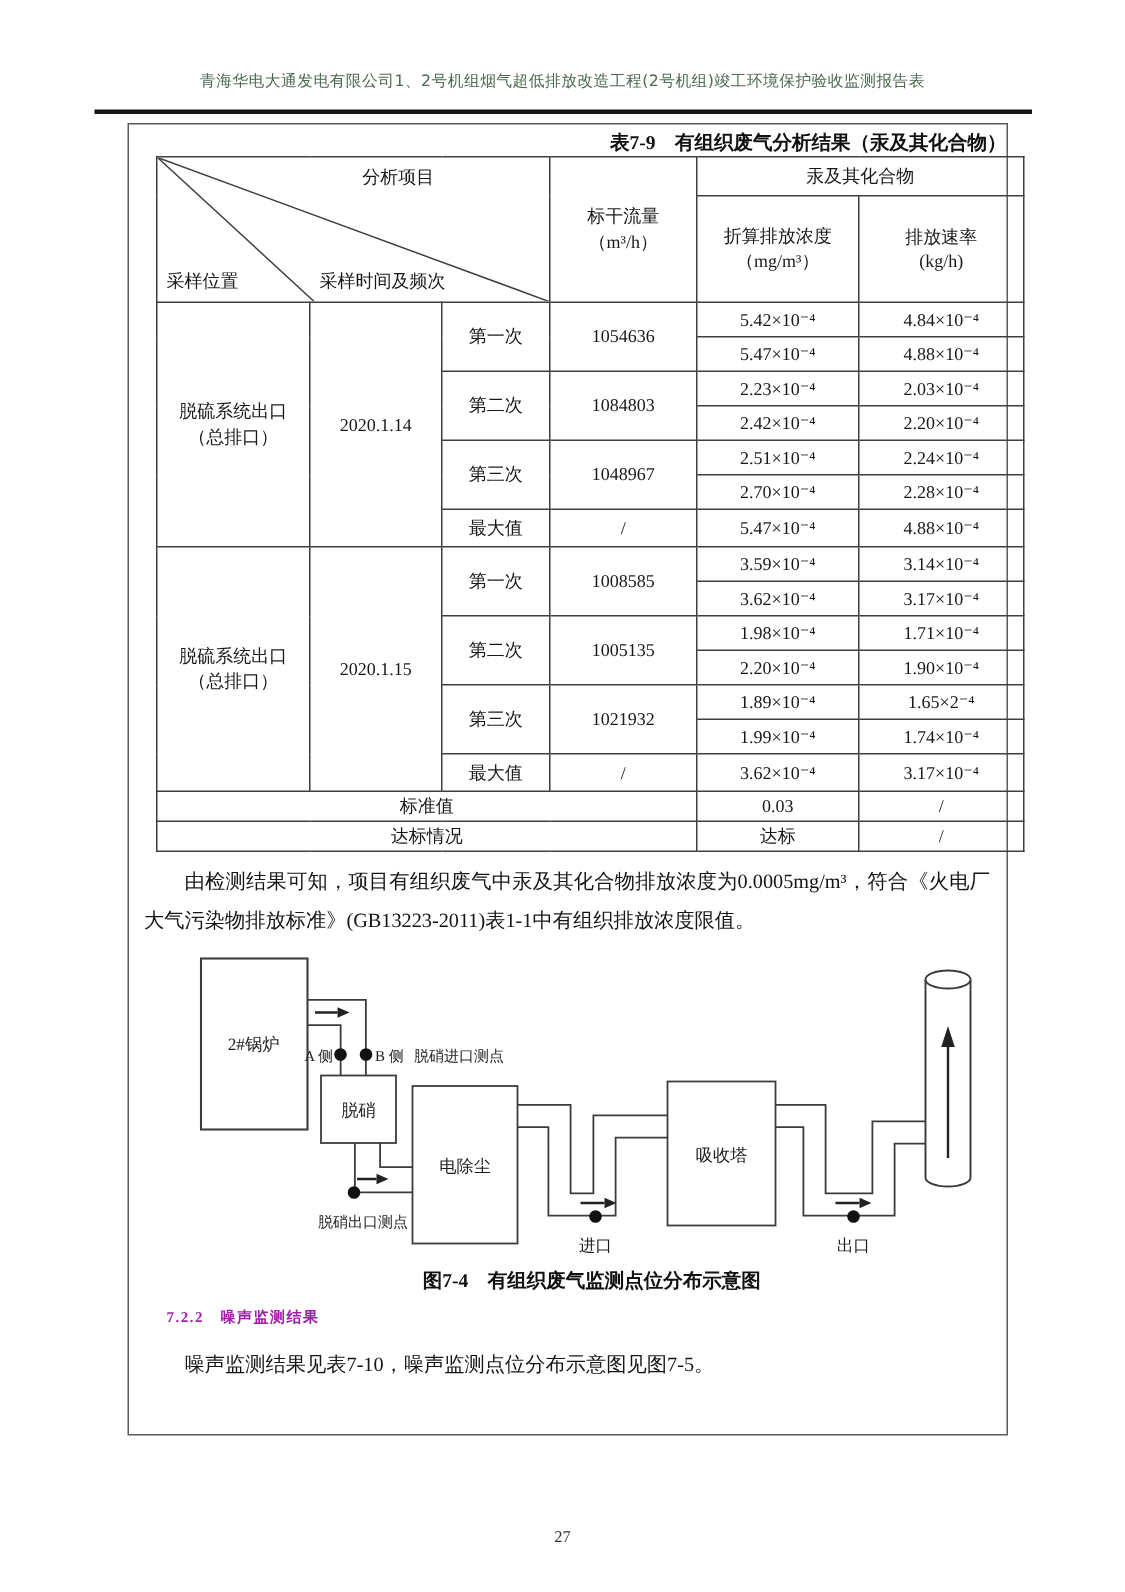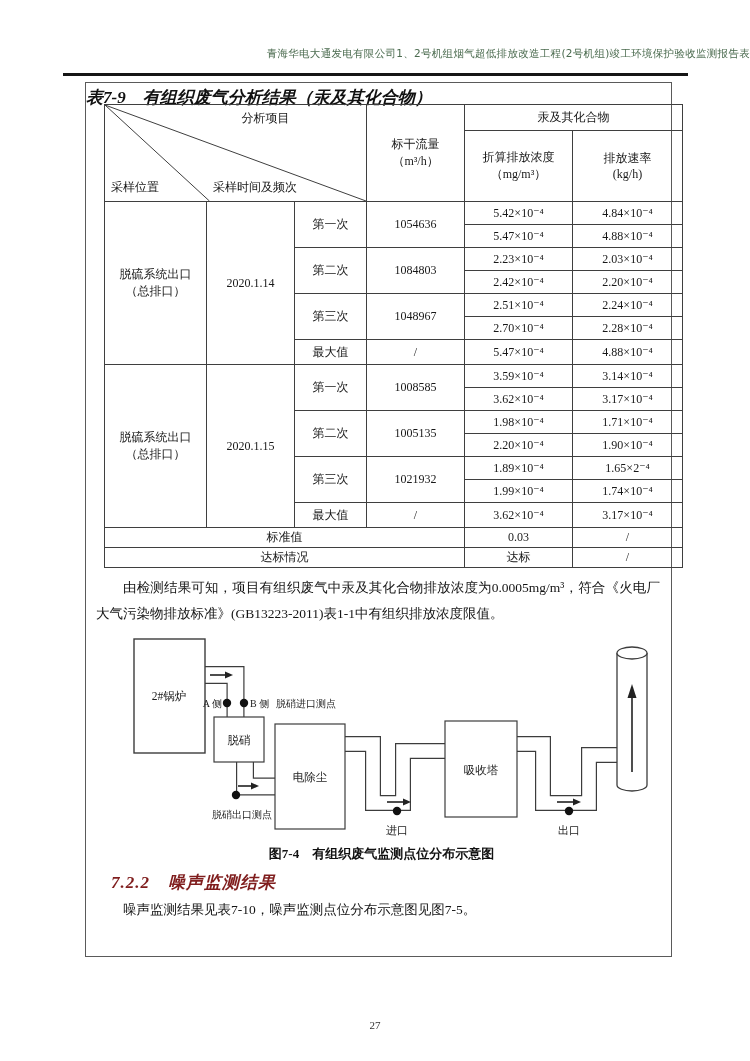--- a/index.html
+++ b/index.html
@@ -1,32 +1,32 @@
 <!DOCTYPE html>
 <html><head>
 <meta charset="utf-8">
 <style>
   html,body { margin:0; padding:0; }
   body {
     width:750px; height:1061px; background:#ffffff; position:relative;
     font-family:"Liberation Serif","DejaVu Serif",serif; color:#1f1f1f;
   }
   .doc-header {
-    position:absolute; top:47px; left:0; width:750px; text-align:right;
+    position:absolute; top:47px; left:0; width:750px; text-align:center;
     font-size:10.5px; letter-spacing:0.3px; color:#4b6b4f;
     font-family:"DejaVu Sans","Liberation Sans",sans-serif;
   }
   .top-rule { position:absolute; top:73px; left:63px; width:625px; height:3px; background:#151515; }
   .content-box {
     position:absolute; top:82px; left:85px; width:585px; height:873px;
     border:1px solid #5a5a5a; background:#ffffff;
   }
   .table-title {
-    position:absolute; top:3px; left:0; width:100%; text-align:left;
-    font-size:17px; font-weight:bold; color:#111;font-style:italic;
+    position:absolute; top:3px; left:0; width:100%; text-align:right;
+    font-size:13px; font-weight:bold; color:#111;
   }
   table.main { position:absolute; top:21px; left:18px; border-collapse:collapse; table-layout:fixed; width:578px; }
   table.main td, table.main th {
     border:1px solid #3f3f3f; text-align:center; vertical-align:middle;
     padding:0; font-weight:normal; font-size:12px; color:#181818; overflow:hidden;
   }
   table.main th { font-size:12px; }
   tr.hr1 { height:26px; } tr.hr2 { height:71px; }
   tr.r23 { height:23px; } tr.r25 { height:25px; } tr.r20 { height:20px; }
   .diag-cell { position:relative; }
@@ -34,26 +34,26 @@
   .diag-top { position:absolute; top:5px; left:0; width:100%; text-align:center; padding-left:60px; box-sizing:border-box; }
   .diag-left { position:absolute; bottom:5px; left:6px;margin-top:28px; }
   .diag-mid { position:absolute; bottom:5px; left:108px; }
   .num { font-family:"Liberation Serif","DejaVu Serif",serif; }
   .para {
     position:absolute; top:492px; left:10px; width:564px; text-align:justify;
     font-size:13.5px; line-height:1.95; text-indent:2em; color:#141414;
   }
   .flow-svg { position:absolute; top:551px; left:25px; }
   .fig-caption {
-    position:absolute; top:762px; left:3px; width:100%; text-align:center;
+    position:absolute; top:762px; left:16px; width:100%; text-align:center;
     font-size:13px; font-weight:bold; color:#111;
   }
   .sec-heading {
     position:absolute; top:788px; left:25px;
-    font-size:17px; font-weight:bold; letter-spacing:1px; color:#7f1d1d;font-style:italic;
+    font-size:10px; font-weight:bold; letter-spacing:1px; color:#a21caf;
   }
   .sec-text {
     position:absolute; top:818px; left:10px; width:564px;
     font-size:13.5px; text-indent:2em; color:#141414;
   }
   .page-number {
     position:absolute; top:978px; left:0; width:750px; text-align:center;
     font-size:11px; color:#333;margin-top:41px;
   }
   svg text { font-family:"Liberation Serif","DejaVu Serif",serif; fill:#1d1d1d; }

